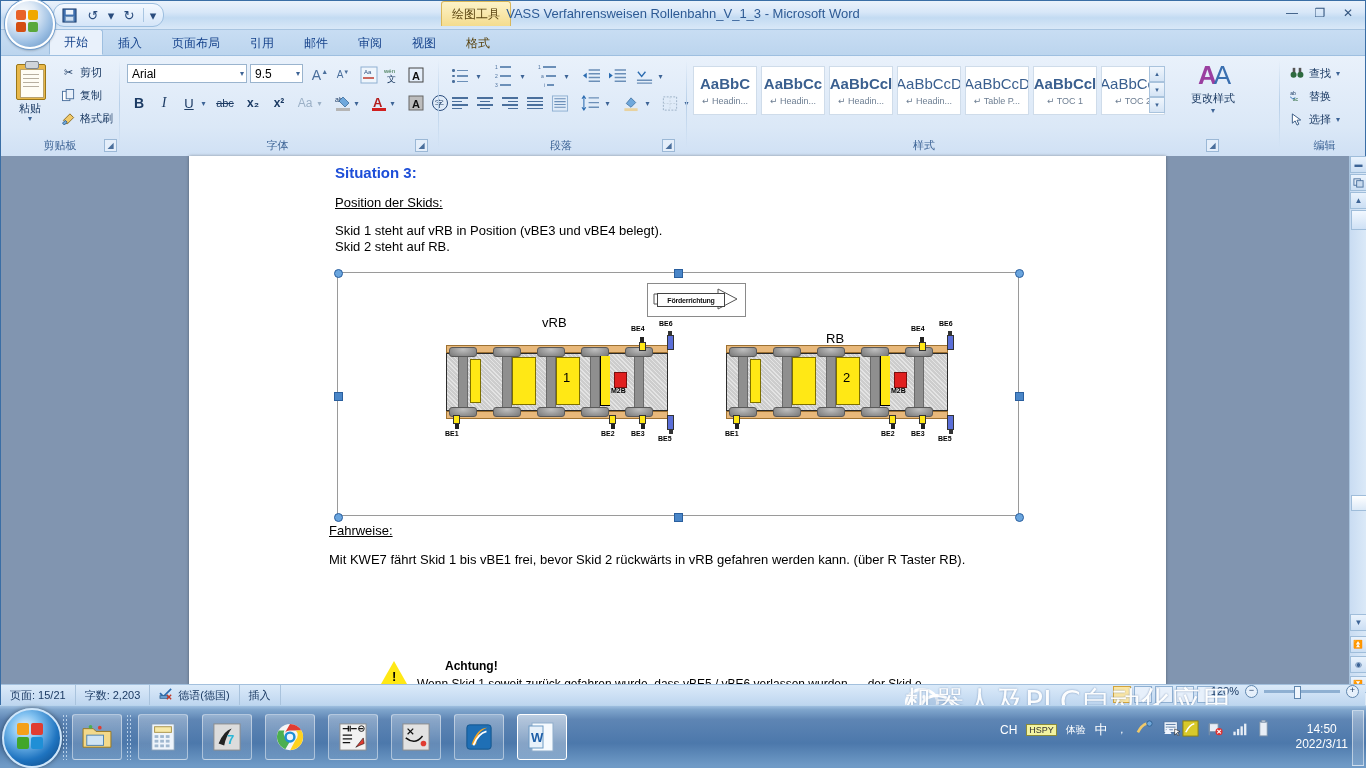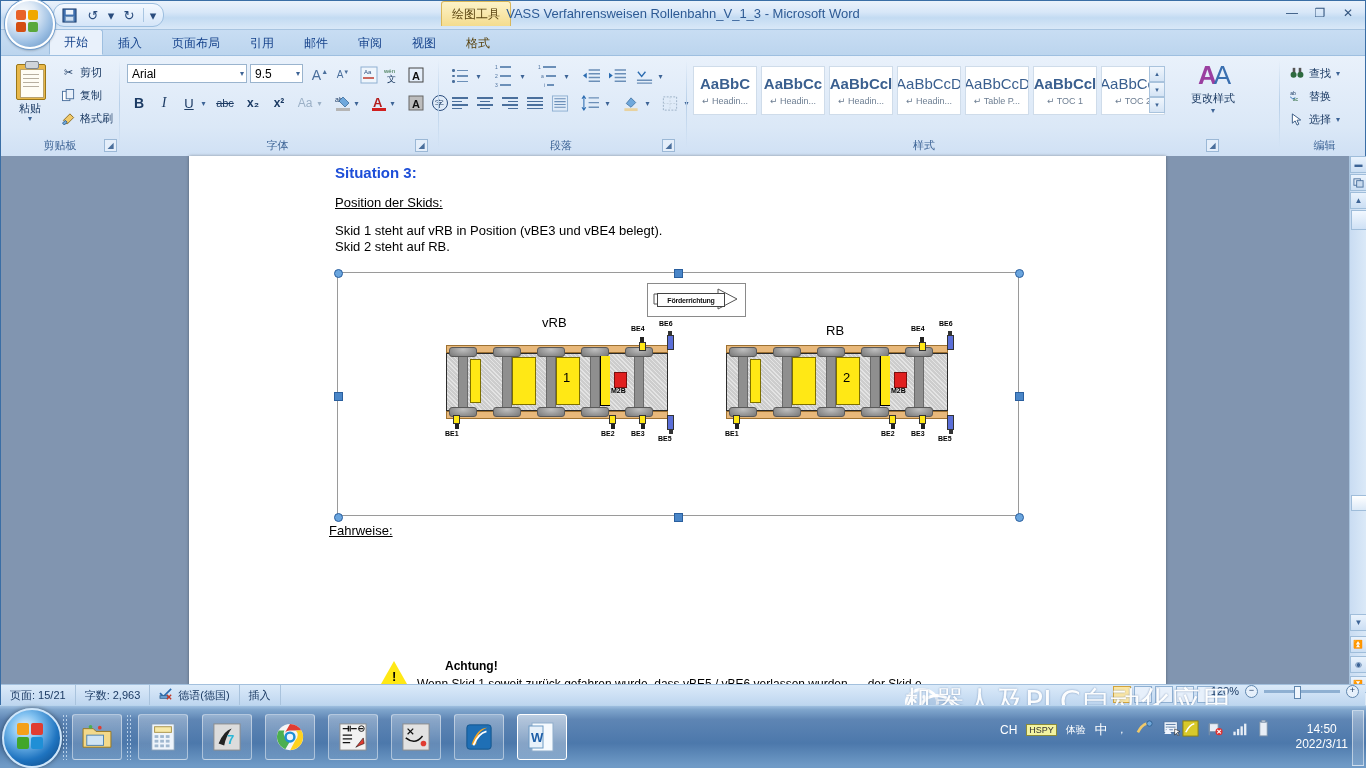--- a/index.html
+++ b/index.html
@@ -744,21 +744,21 @@
             <div class="slbl" style="left:220px;top:120px;">BE5</div>
 
             <div class="sensor b" style="left:228px;top:16px;transform:rotate(180deg);">
                 <div class="cap"></div>
                 <div class="stem"></div>
               </div>
             <div class="slbl" style="left:221px;top:5px;">BE6</div>
           </div>
 
           <div class="conv" style="left:380px;top:42px;width:250px;height:150px;">
-            <div class="title" style="left:108px;top:8px;">RB</div>
+            <div class="title" style="left:108px;top:16px;">RB</div>
 
             <div class="rail-top" style="left:8px;top:30px;width:222px;"></div>
             <div class="body-box" style="left:8px;top:38px;width:222px;height:58px;"></div>
             <div class="rail-bot" style="left:8px;top:96px;width:222px;"></div>
 
             <div class="roller" style="left:20px;top:36px;height:62px;"></div>
             <div class="rcap" style="left:11px;top:32px;"></div>
             <div class="rcap" style="left:11px;top:92px;"></div>
             <div class="roller" style="left:64px;top:36px;height:62px;"></div>
             <div class="rcap" style="left:55px;top:32px;"></div>
@@ -824,20 +824,21 @@
         <div class="handle" style="left:485px;top:113px;"></div>
         <div class="handle round" style="left:826px;top:113px;"></div>
         <div class="handle" style="left:145px;top:236px;"></div>
         <div class="handle" style="left:826px;top:236px;"></div>
         <div class="handle round" style="left:145px;top:357px;"></div>
         <div class="handle" style="left:485px;top:357px;"></div>
         <div class="handle round" style="left:826px;top:357px;"></div>
 
         <div style="position:absolute;left:140px;top:367px;width:700px;">
           <div class="u-lbl" style="margin-top:0">Fahrweise:</div>
+          <div class="p-txt" style="margin-top:14px;width:662px;">Mit KWE7 fährt Skid 1 bis vBE1 frei, bevor Skid 2 rückwärts in vRB gefahren werden kann. (über R Taster RB).</div>
         </div>
 
         <div style="position:absolute;left:190px;top:505px;">
           <div style="position:relative;width:32px;height:26px;">
             <div class="warn-tri" style="left:2px;top:0;"></div>
             <div style="position:absolute;left:13px;top:9px;font-size:13px;font-weight:bold;color:#000;line-height:13px;">!</div>
           </div>
         </div>
         <div style="position:absolute;left:256px;top:503px;font-size:12px;font-weight:bold;color:#000;">Achtung!</div>
         <div style="position:absolute;left:228px;top:521px;font-size:12px;color:#000;width:700px;overflow:hidden;white-space:nowrap;">Wenn Skid 1 soweit zurück gefahren wurde, dass vBE5 / vBE6 verlassen wurden, ...  der Skid e...</div>
@@ -856,21 +857,21 @@
         <div class="sb-thumb" style="top:339px;height:14px;background:linear-gradient(180deg,#ffffff,#dce9f7);"></div>
         <div class="sb-btn" style="position:absolute;left:0;top:458px;">▼</div>
         <div class="sb-btn" style="position:absolute;left:0;top:480px;">⏫</div>
         <div class="sb-btn" style="position:absolute;left:0;top:500px;">◉</div>
         <div class="sb-btn" style="position:absolute;left:0;top:520px;">⏬</div>
       </div>
     </div>
 
     <div class="statusbar">
       <div class="st-item">页面: 15/21</div>
-      <div class="st-item">字数: 2,963</div>
+      <div class="st-item">字数: 2,203</div>
       <div class="st-item">
         <span>
           <svg width="14" height="12" viewBox="0 0 16 14">
               <path d="M1 6 L5 10 L14 1" fill="none" stroke="#2a6bb0" stroke-width="2"></path>
               <rect x="1" y="9" width="9" height="3" fill="#6fa8dc" stroke="#2e5f8f"></rect>
               <path d="M9 8 L14 13 M14 8 L9 13" stroke="#c0392b" stroke-width="1.6"></path>
             </svg>
         </span>
         <span>德语(德国)</span>
       </div>

